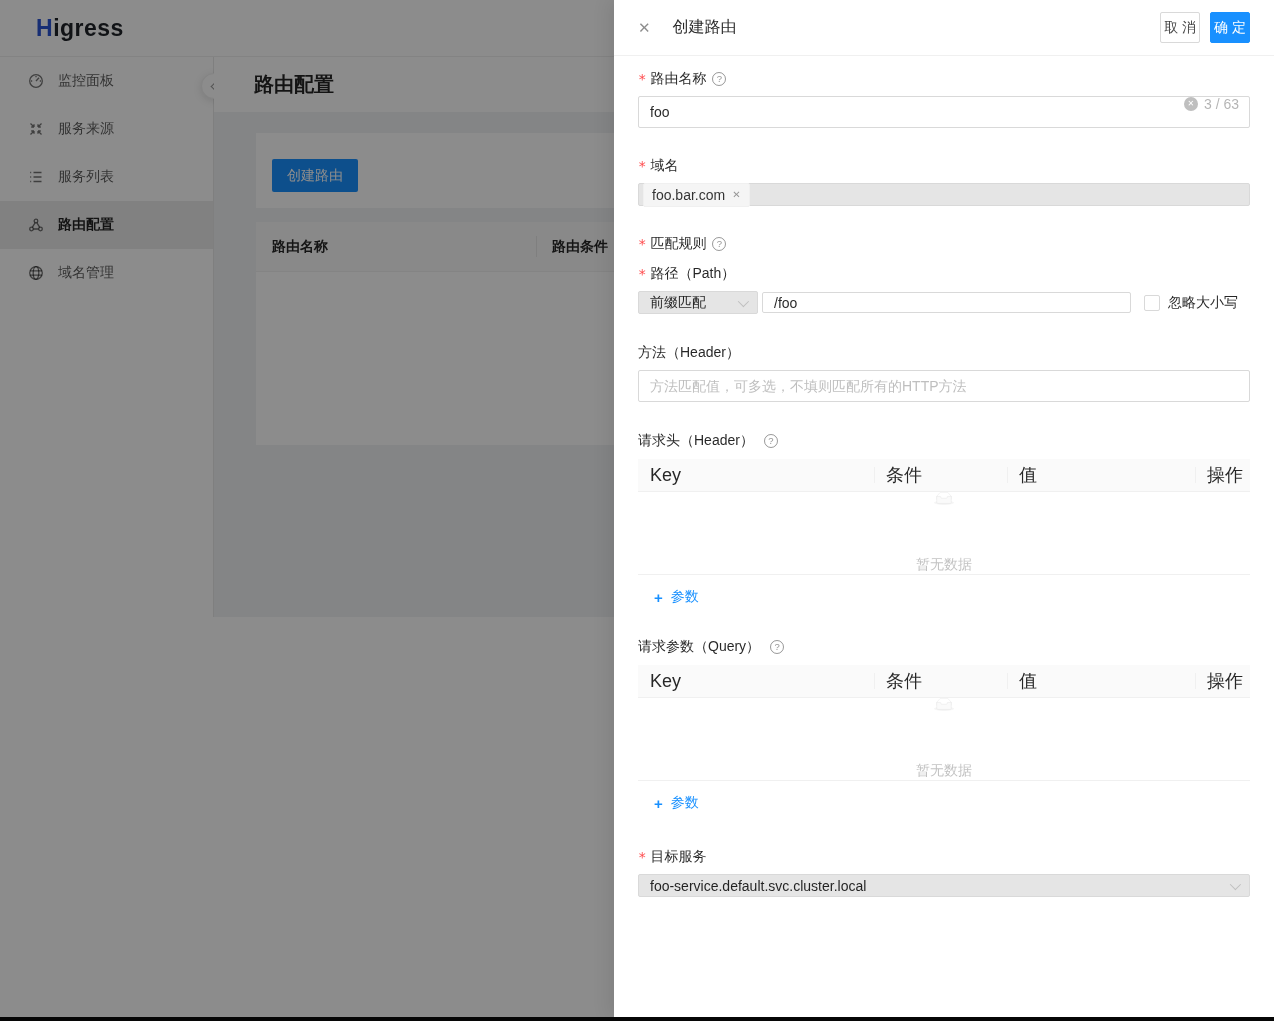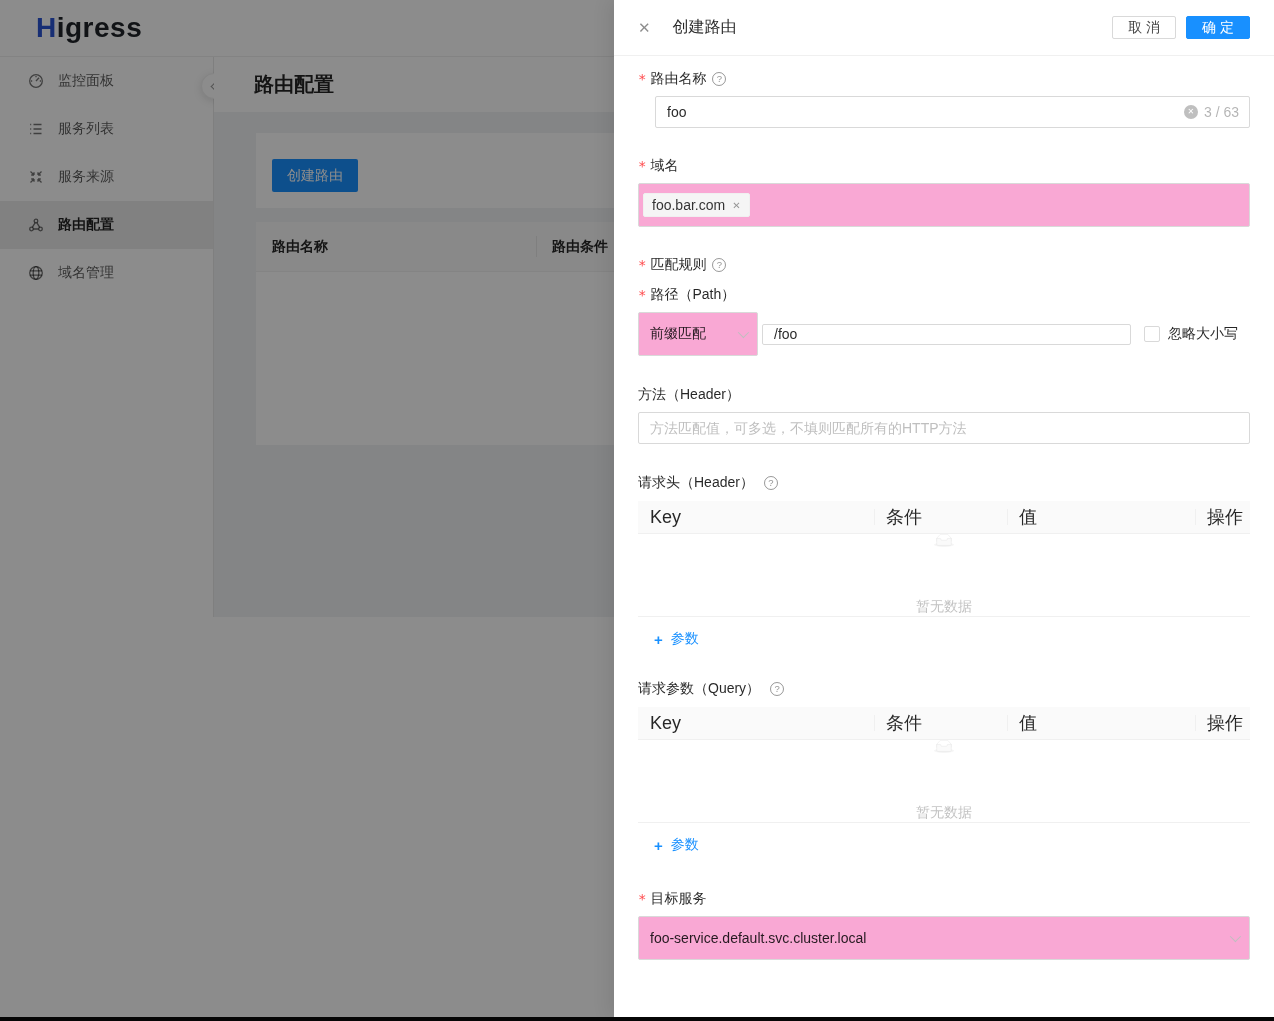--- a/index.html
+++ b/index.html
@@ -9,21 +9,21 @@
     position:relative; width:1274px; height:1021px; margin:0 auto;
     background:#fff; overflow:hidden; font-size:14px; color:rgba(0,0,0,.85);
   }
 
   
   .underlay { position:absolute; inset:0; background:#fff; }
   .app-header {
     position:absolute; top:0; left:0; width:100%; height:57px;
     background:#fff; border-bottom:1px solid #eee; display:flex; align-items:center; padding-left:36px;
   }
-  .logo { font-size:28px; font-weight:700; letter-spacing:.5px; color:#1f2329; }
+  .logo { font-size:23px; font-weight:700; letter-spacing:.5px; color:#1f2329; }
   .logo .logo-h { color:#2b54d4; }
   .sidebar {
     position:absolute; top:57px; left:0; width:214px; height:560px;
     background:#fff; border-right:1px solid #e8e8e8;
   }
   .side-item {
     height:48px; display:flex; align-items:center; padding-left:28px;
     color:rgba(0,0,0,.65); font-size:14px; cursor:pointer;
   }
   .side-item .s-icon { width:16px; height:16px; margin-right:14px; flex:0 0 16px; color:rgba(0,0,0,.55); }
@@ -63,50 +63,50 @@
   .drawer {
     position:absolute; top:0; left:614px; width:660px; height:1017px; background:#fff;
     box-shadow:-6px 0 16px rgba(0,0,0,.08);
   }
   .drawer-header {
     height:56px; display:flex; align-items:center; padding:0 24px; border-bottom:1px solid #f0f0f0;
   }
   .close-x { font-size:15px; color:rgba(0,0,0,.45); cursor:pointer; line-height:1; }
   .drawer-title { font-size:16px; font-weight:500; color:rgba(0,0,0,.85); margin-left:22px; }
   .header-actions { margin-left:auto; display:flex; gap:10px; }
-  .btn { height:23px; border-radius:2px; font-size:14px; display:flex; align-items:center; padding:0 15px; cursor:pointer; }
+  .btn { height:31px; border-radius:2px; font-size:14px; display:flex; align-items:center; padding:0 3px; cursor:pointer; }
   .btn-cancel { background:#fff; border:1px solid #d9d9d9; color:rgba(0,0,0,.75); }
   .btn-ok { background:#1890ff; border:1px solid #1890ff; color:#fff; }
 
   .drawer-body { padding:12px 24px 24px 24px; }
   .f-label { display:flex; align-items:center; height:22px; font-size:14px; color:rgba(0,0,0,.85); }
   .req { color:#ff4d4f; margin-right:4px; font-family:"DejaVu Sans Mono",monospace; }
   .help-icon {
     width:14px; height:14px; border:1px solid rgba(0,0,0,.40); border-radius:50%;
     color:rgba(0,0,0,.45); font-size:9.5px; display:inline-flex; align-items:center; justify-content:center;
     margin-left:6px; line-height:1;
   }
   .gap6 { margin-top:6px; } .gap27 { margin-top:27px; } .gap8 { margin-top:8px; } .gap30 { margin-top:30px; }
 
   .inp {
     width:100%; height:32px; border:1px solid #d9d9d9; border-radius:2px; padding:0 11px;
     font-size:14px; color:rgba(0,0,0,.85); font-family:inherit; outline:none; background:#fff;
   }
   .inp::placeholder { color:#bfbfbf; }
-  .inp-wrap { position:relative; display:flex; align-items:center;margin-left:17px; }
+  .inp-wrap { position:relative; display:flex; align-items:flex-start; }
   .inp-suffix { position:absolute; right:11px; display:flex; align-items:center; gap:6px; }
   .clear-icon {
     width:14px; height:14px; border-radius:50%; background:#bfbfbf; color:#fff;
     font-size:8px; display:inline-flex; align-items:center; justify-content:center; cursor:pointer; line-height:1;
   }
   .counter { font-size:14px; color:rgba(0,0,0,.30); white-space:nowrap; }
   .inp.has-suffix { padding-right:72px; }
 
   .select-box {
-    height:44px; border:1px solid #d9d9d9; border-radius:2px; background:#f9a8d4;
+    height:23px; border:1px solid #d9d9d9; border-radius:2px; background:#e5e5e5;
     display:flex; align-items:center; padding:0 11px; cursor:pointer; position:relative;
   }
   .chev-down { width:8px; height:8px; border-right:1.2px solid #bfbfbf; border-bottom:1.2px solid #bfbfbf; transform:rotate(45deg) translateY(-2px); }
   .select-arrow { margin-left:auto; }
   .tag {
     height:24px; background:#f5f5f5; border:1px solid #f0f0f0; border-radius:2px;
     display:inline-flex; align-items:center; padding:0 8px; font-size:14px; color:rgba(0,0,0,.80);
   }
   .tag-x { color:rgba(0,0,0,.40); font-size:10px; margin-left:7px; cursor:pointer; }
 
@@ -148,36 +148,36 @@
               <circle cx="8" cy="8" r="6.3"></circle>
               <path d="M8 8l3-3.2"></path>
               <path d="M8 3v1.2M13 8h-1.2M3 8h1.2"></path>
             </svg>
         </span>
         <span>监控面板</span>
       </div>
       <div class="side-item">
         <span class="s-icon">
           <svg width="16" height="16" viewBox="0 0 16 16" fill="none" stroke="currentColor" stroke-width="1.3">
-              <path d="M5.5 3.5h8M5.5 8h8M5.5 12.5h8"></path>
-              <path d="M2.2 3.5h1M2.2 8h1M2.2 12.5h1"></path>
-            </svg>
-        </span>
-        <span>服务列表</span>
-      </div>
-      <div class="side-item">
-        <span class="s-icon">
-          <svg width="16" height="16" viewBox="0 0 16 16" fill="none" stroke="currentColor" stroke-width="1.3">
               <path d="M2.5 2.5L6 6M6 6H3.2M6 6V3.2"></path>
               <path d="M13.5 2.5L10 6M10 6h2.8M10 6V3.2"></path>
               <path d="M2.5 13.5L6 10M6 10H3.2M6 10v2.8"></path>
               <path d="M13.5 13.5L10 10M10 10h2.8M10 10v2.8"></path>
             </svg>
         </span>
         <span>服务来源</span>
+      </div>
+      <div class="side-item">
+        <span class="s-icon">
+          <svg width="16" height="16" viewBox="0 0 16 16" fill="none" stroke="currentColor" stroke-width="1.3">
+              <path d="M5.5 3.5h8M5.5 8h8M5.5 12.5h8"></path>
+              <path d="M2.2 3.5h1M2.2 8h1M2.2 12.5h1"></path>
+            </svg>
+        </span>
+        <span>服务列表</span>
       </div>
       <div class="side-item selected">
         <span class="s-icon">
           <svg width="16" height="16" viewBox="0 0 16 16" fill="none" stroke="currentColor" stroke-width="1.3">
               <circle cx="8" cy="4" r="1.8"></circle>
               <circle cx="3.5" cy="12" r="1.8"></circle>
               <circle cx="12.5" cy="12" r="1.8"></circle>
               <path d="M7.2 5.6L4.3 10.4M8.8 5.6l2.9 4.8M5.3 12h5.4"></path>
             </svg>
         </span>

